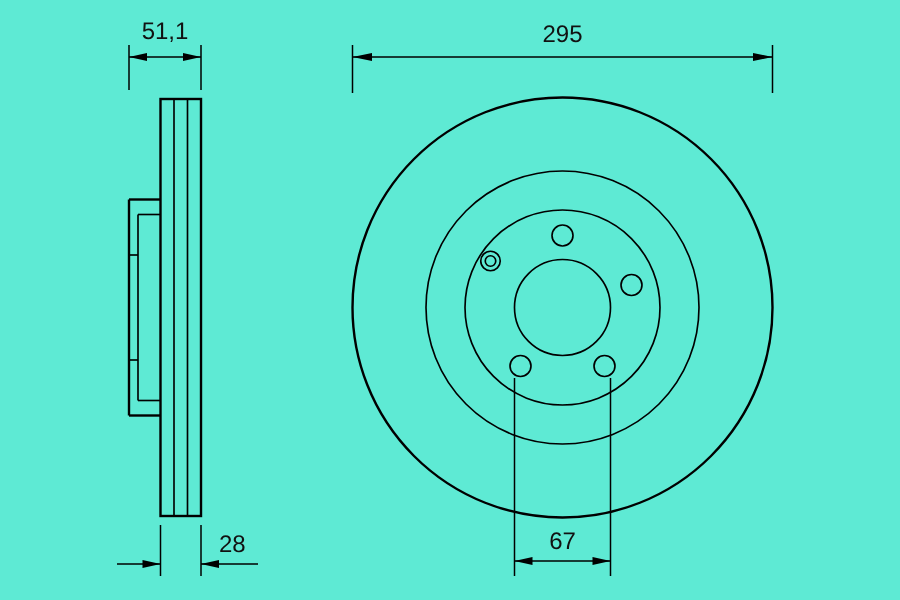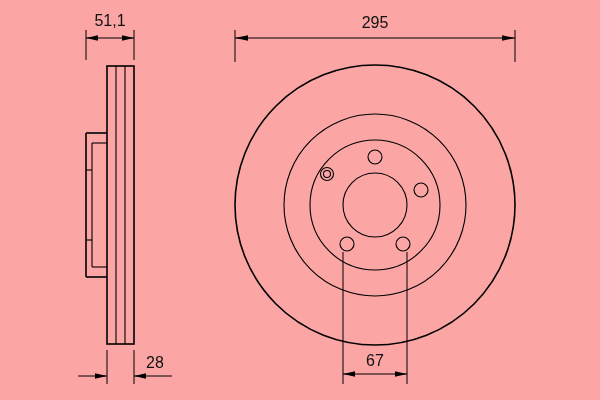--- a/index.html
+++ b/index.html
@@ -5,21 +5,21 @@
   html, body {
     margin: 0;
     padding: 0;
     background: #ffffff;
     font-family: "Liberation Sans", sans-serif;
   }
   #stage {
     position: relative;
     width: 600px;
     height: 400px;
-    background: #fca5a5;
+    background: #5eead4;
     overflow: hidden;
   }
   svg { display: block; }
   .outline   { fill: none; stroke: #000000; stroke-width: 1.6; }
   .thin      { fill: none; stroke: #000000; stroke-width: 1.1; }
   .dim-line  { fill: none; stroke: #000000; stroke-width: 1;   }
   .ext-line  { fill: none; stroke: #000000; stroke-width: 1;   }
   .arrow     { fill: #000000; stroke: none; }
   text.dim-text {
     font-family: "Liberation Sans", sans-serif;

